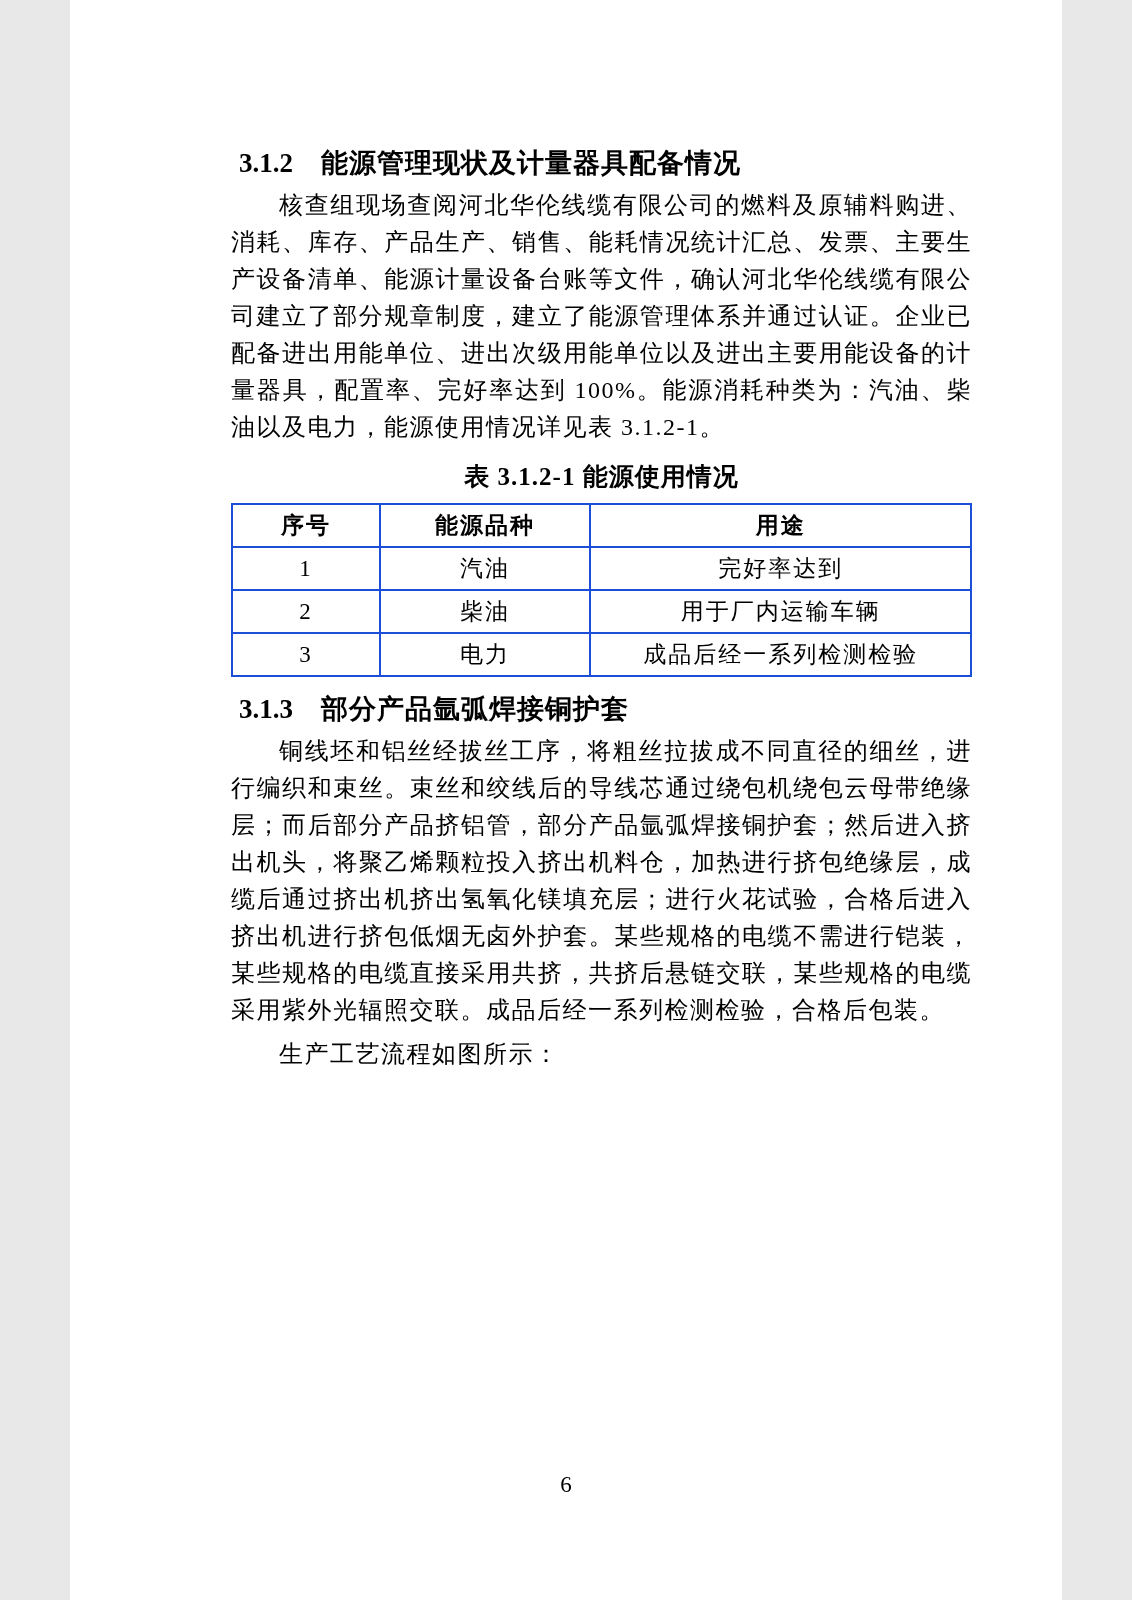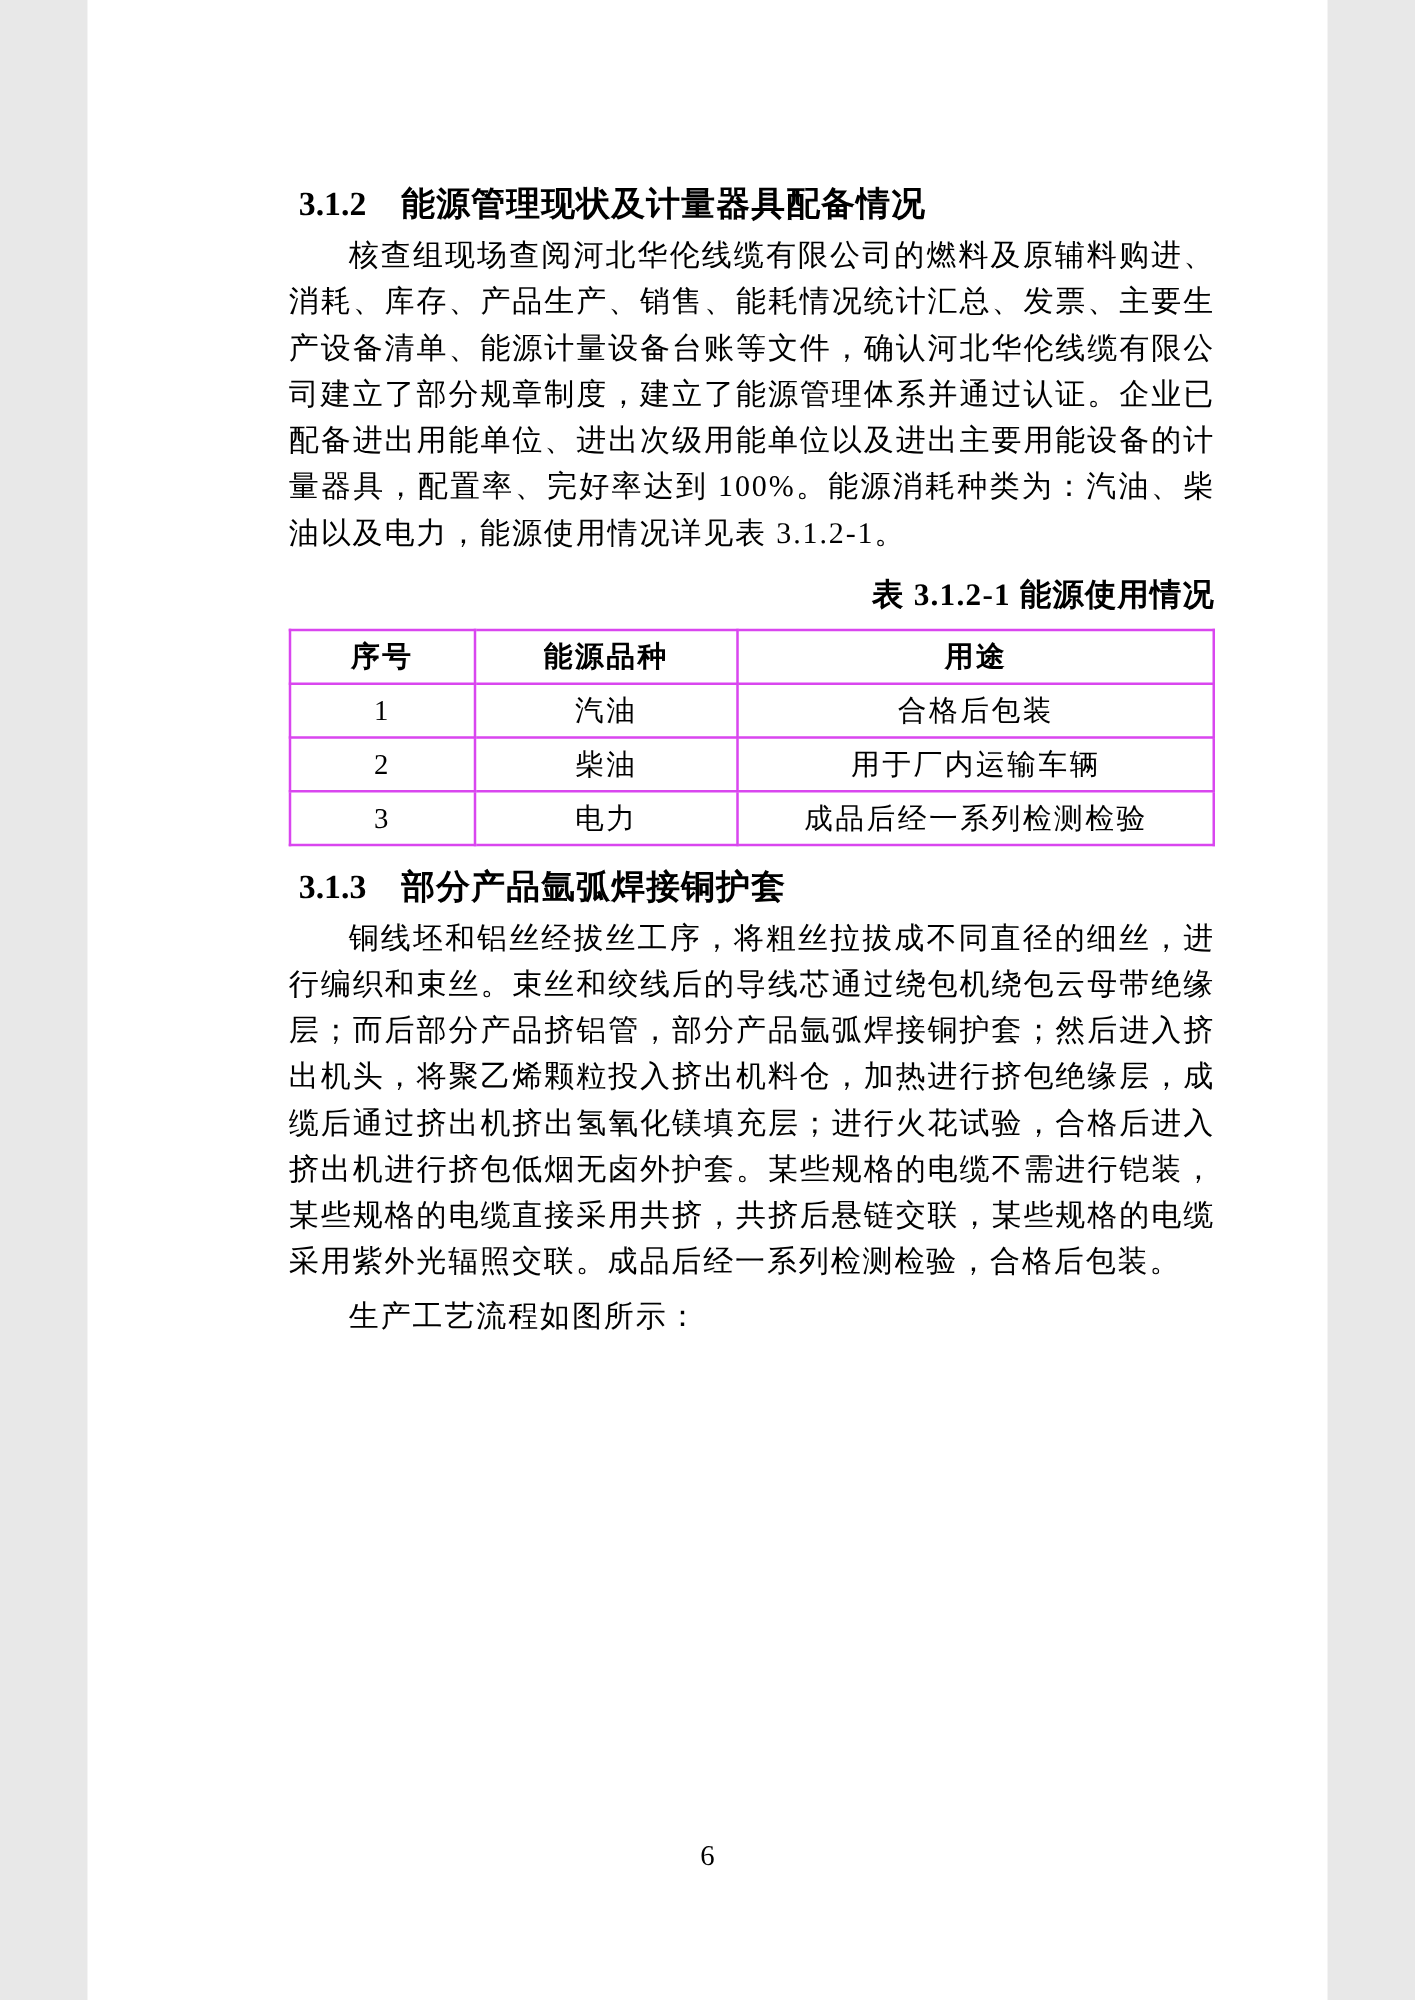--- a/index.html
+++ b/index.html
@@ -36,34 +36,34 @@
     margin: 7px 0 0 0;
     font-size: 24px;
     line-height: 37px;
     text-align: justify;
     text-justify: inter-ideograph;
     text-indent: 2em;
     letter-spacing: 1.5px;
   }
   .tbl-caption {
     margin: 15px 0 11px 0;
-    text-align: right;
+    text-align: center;
     font-size: 25px;
     font-weight: bold;
     line-height: 31px;
     letter-spacing: 1px;
   }
   table.energy {
     width: 100%;
     border-collapse: collapse;
     table-layout: fixed;
   }
   table.energy th,
   table.energy td {
-    border: 2px solid #d946ef;
+    border: 2px solid #1d4ed8;
     height: 41px;
     padding: 0;
     text-align: center;
     vertical-align: middle;
     font-size: 23px;
     letter-spacing: 2px;
   }
   table.energy th { font-weight: bold; }
   .col-idx   { width: 20%; }
   .col-type  { width: 28.5%; }
@@ -101,21 +101,21 @@
       <tr>
         <th>序号</th>
         <th>能源品种</th>
         <th>用途</th>
       </tr>
     </thead>
     <tbody>
       <tr>
         <td>1</td>
         <td>汽油</td>
-        <td>合格后包装</td>
+        <td>完好率达到</td>
       </tr>
       <tr>
         <td>2</td>
         <td>柴油</td>
         <td>用于厂内运输车辆</td>
       </tr>
       <tr>
         <td>3</td>
         <td>电力</td>
         <td>成品后经一系列检测检验</td>

